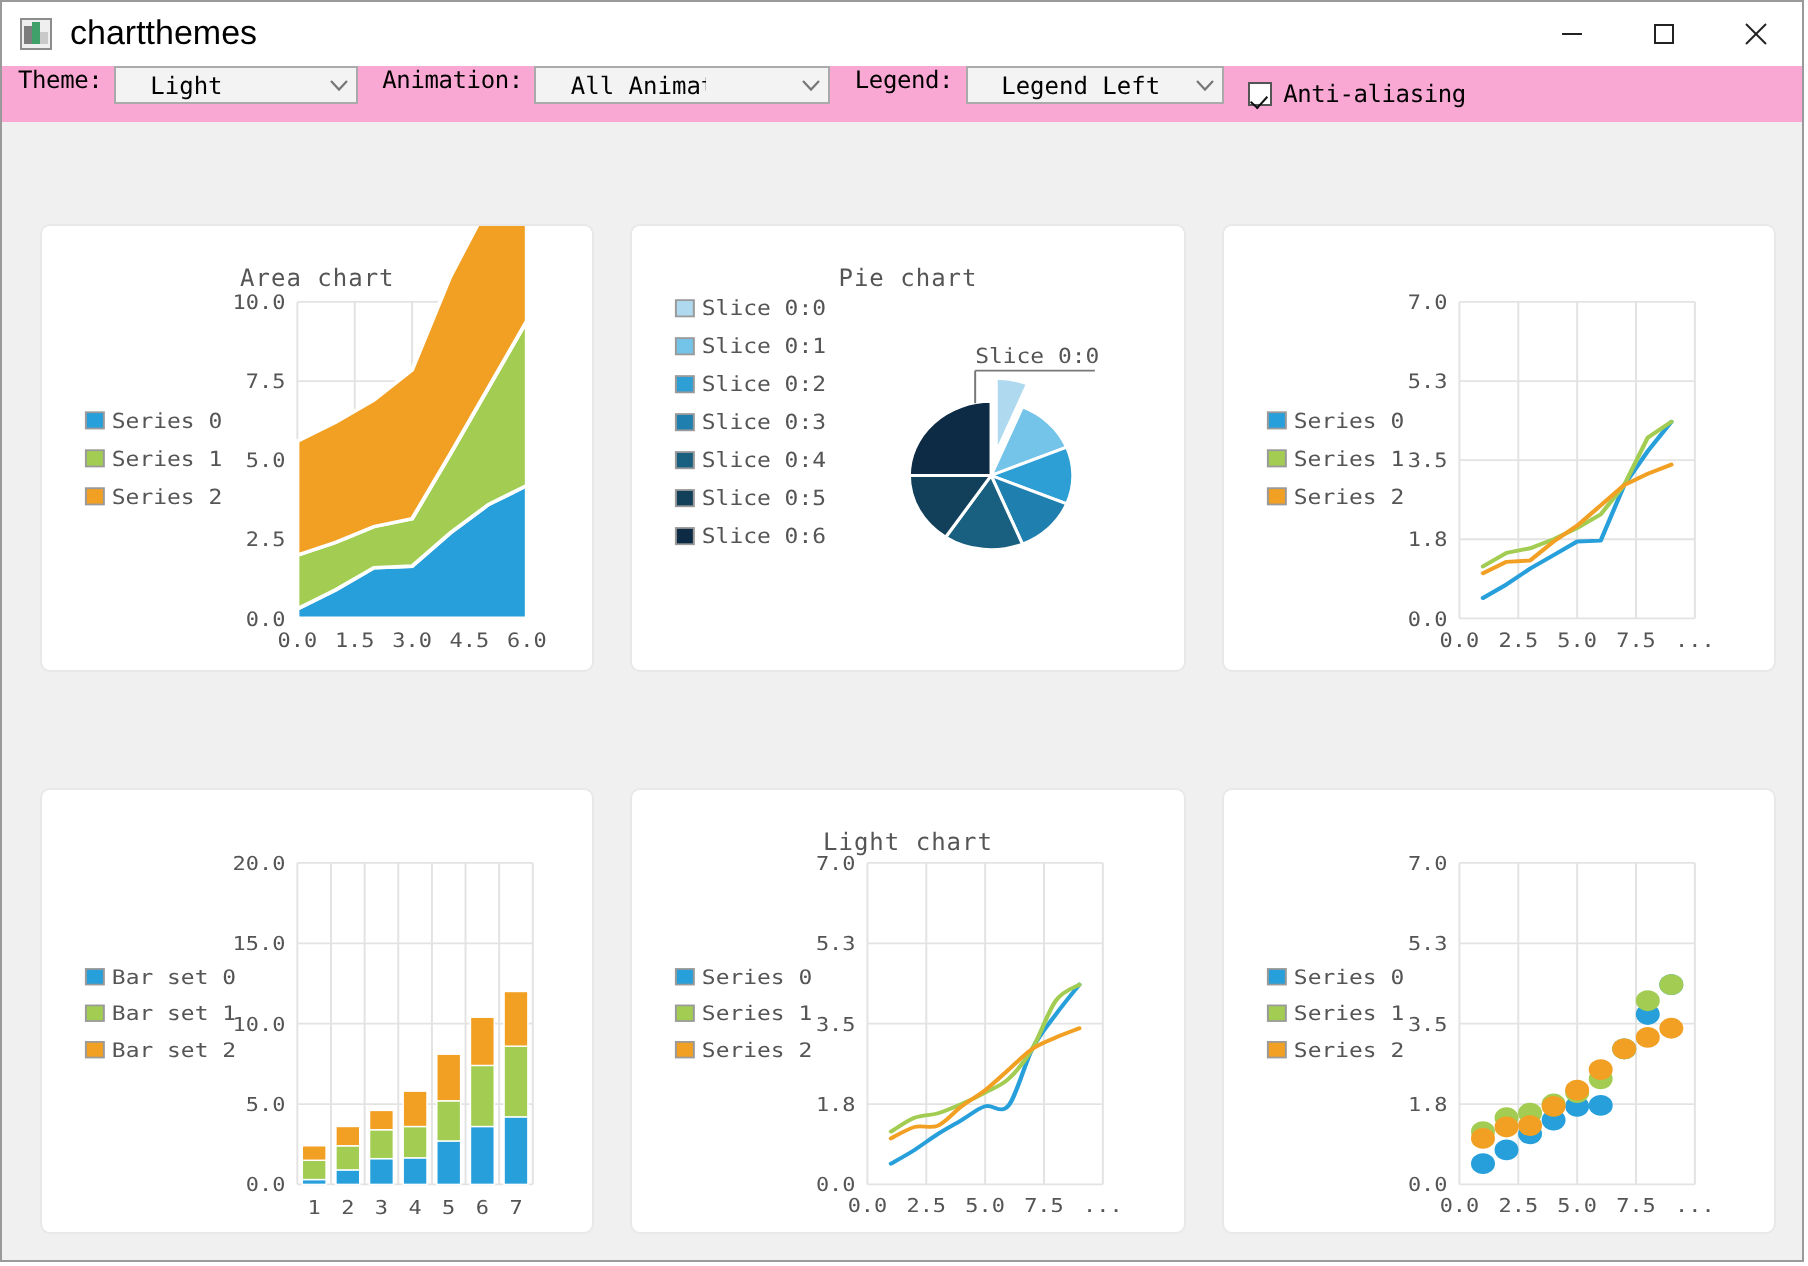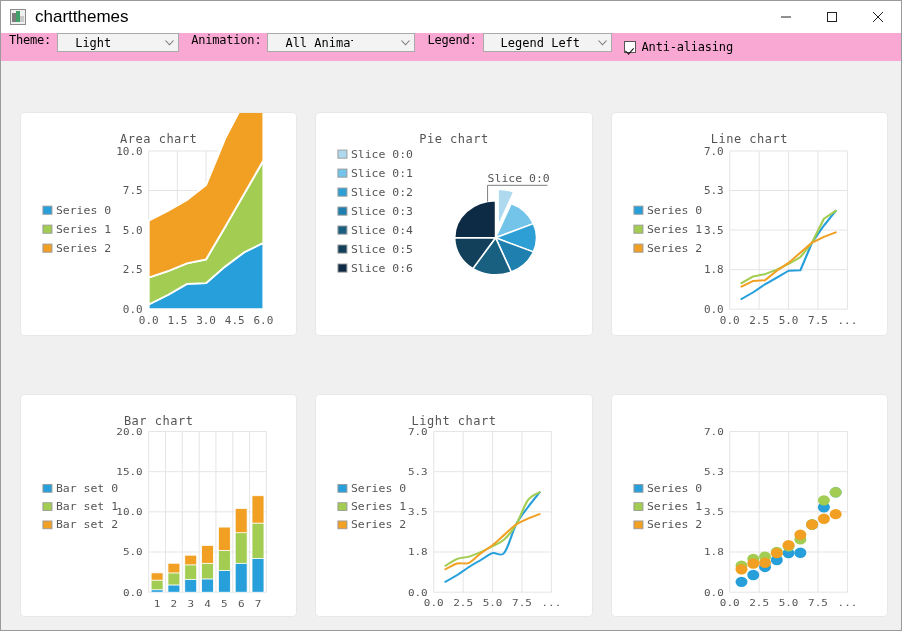--- a/index.html
+++ b/index.html
@@ -218,21 +218,20 @@
             <path d="M180,138 L195.69002072696867,175.87906083296275 A41,41 0 0,1 157.2216204461963,172.09025410440435 Z" fill="#195f80" stroke="#ffffff" stroke-width="1.6"></path>
             <path d="M180,138 L157.2216204461963,172.09025410440435 A41,41 0 0,1 139,138 Z" fill="#12405a" stroke="#ffffff" stroke-width="1.6"></path>
             <path d="M180,138 L139,138 A41,41 0 0,1 180,97 Z" fill="#0d2b45" stroke="#ffffff" stroke-width="1.6"></path>
             <line x1="172" y1="80" x2="172" y2="98" stroke="#777" stroke-width="1"></line>
             <line x1="172" y1="80" x2="232" y2="80" stroke="#777" stroke-width="1"></line>
             <text x="172" y="76" class="legtext" text-anchor="start">Slice 0:0</text>
           </svg>
         </div>
     </div>
     <div class="card">
-      <div class="chart-title">Line chart</div>
       <div class="cardinner">
           <svg class="plot" id="plot-line" viewBox="0 0 276 245" preserveAspectRatio="none">
             <g>
               <rect x="22" y="103" width="9" height="9" fill="#269fdb" stroke="#9a9a9a" stroke-width="1"></rect>
               <text x="35" y="111.5" class="legtext">Series 0</text>
             </g>
             <g>
               <rect x="22" y="124" width="9" height="9" fill="#a2cd52" stroke="#9a9a9a" stroke-width="1"></rect>
               <text x="35" y="132.5" class="legtext">Series 1</text>
             </g>
@@ -260,21 +259,20 @@
             <text x="177" y="233" class="tick" text-anchor="middle">5.0</text>
             <text x="206.5" y="233" class="tick" text-anchor="middle">7.5</text>
             <text x="236" y="233" class="tick" text-anchor="middle">...</text>
             <path d="M129.8,205.75L141.6,198.25L153.4,189.5L165.2,182L177,174.5L188.8,174L200.6,143.25L212.4,124.5L224.2,108.25000000000001" fill="none" stroke="#269fdb" stroke-width="2.2" stroke-linejoin="round" stroke-linecap="round"></path>
             <path d="M129.8,188.25L141.6,180.75L153.4,178.25L165.2,173.25L177,167L188.8,159.5L200.6,143.25L212.4,117L224.2,108.25000000000001" fill="none" stroke="#a2cd52" stroke-width="2.2" stroke-linejoin="round" stroke-linecap="round"></path>
             <path d="M129.8,192L141.6,185.75L153.4,185L165.2,174.5L177,165.75L188.8,154.5L200.6,143.25L212.4,137L224.2,132" fill="none" stroke="#f2a024" stroke-width="2.2" stroke-linejoin="round" stroke-linecap="round"></path>
           </svg>
         </div>
     </div>
     <div class="card">
-      <div class="chart-title">Bar chart</div>
       <div class="cardinner">
           <svg class="plot" id="plot-bar" viewBox="0 0 276 255" preserveAspectRatio="none">
             <g>
               <rect x="22" y="103" width="9" height="9" fill="#269fdb" stroke="#9a9a9a" stroke-width="1"></rect>
               <text x="35" y="111.5" class="legtext">Bar set 0</text>
             </g>
             <g>
               <rect x="22" y="124" width="9" height="9" fill="#a2cd52" stroke="#9a9a9a" stroke-width="1"></rect>
               <text x="35" y="132.5" class="legtext">Bar set 1</text>
             </g>

